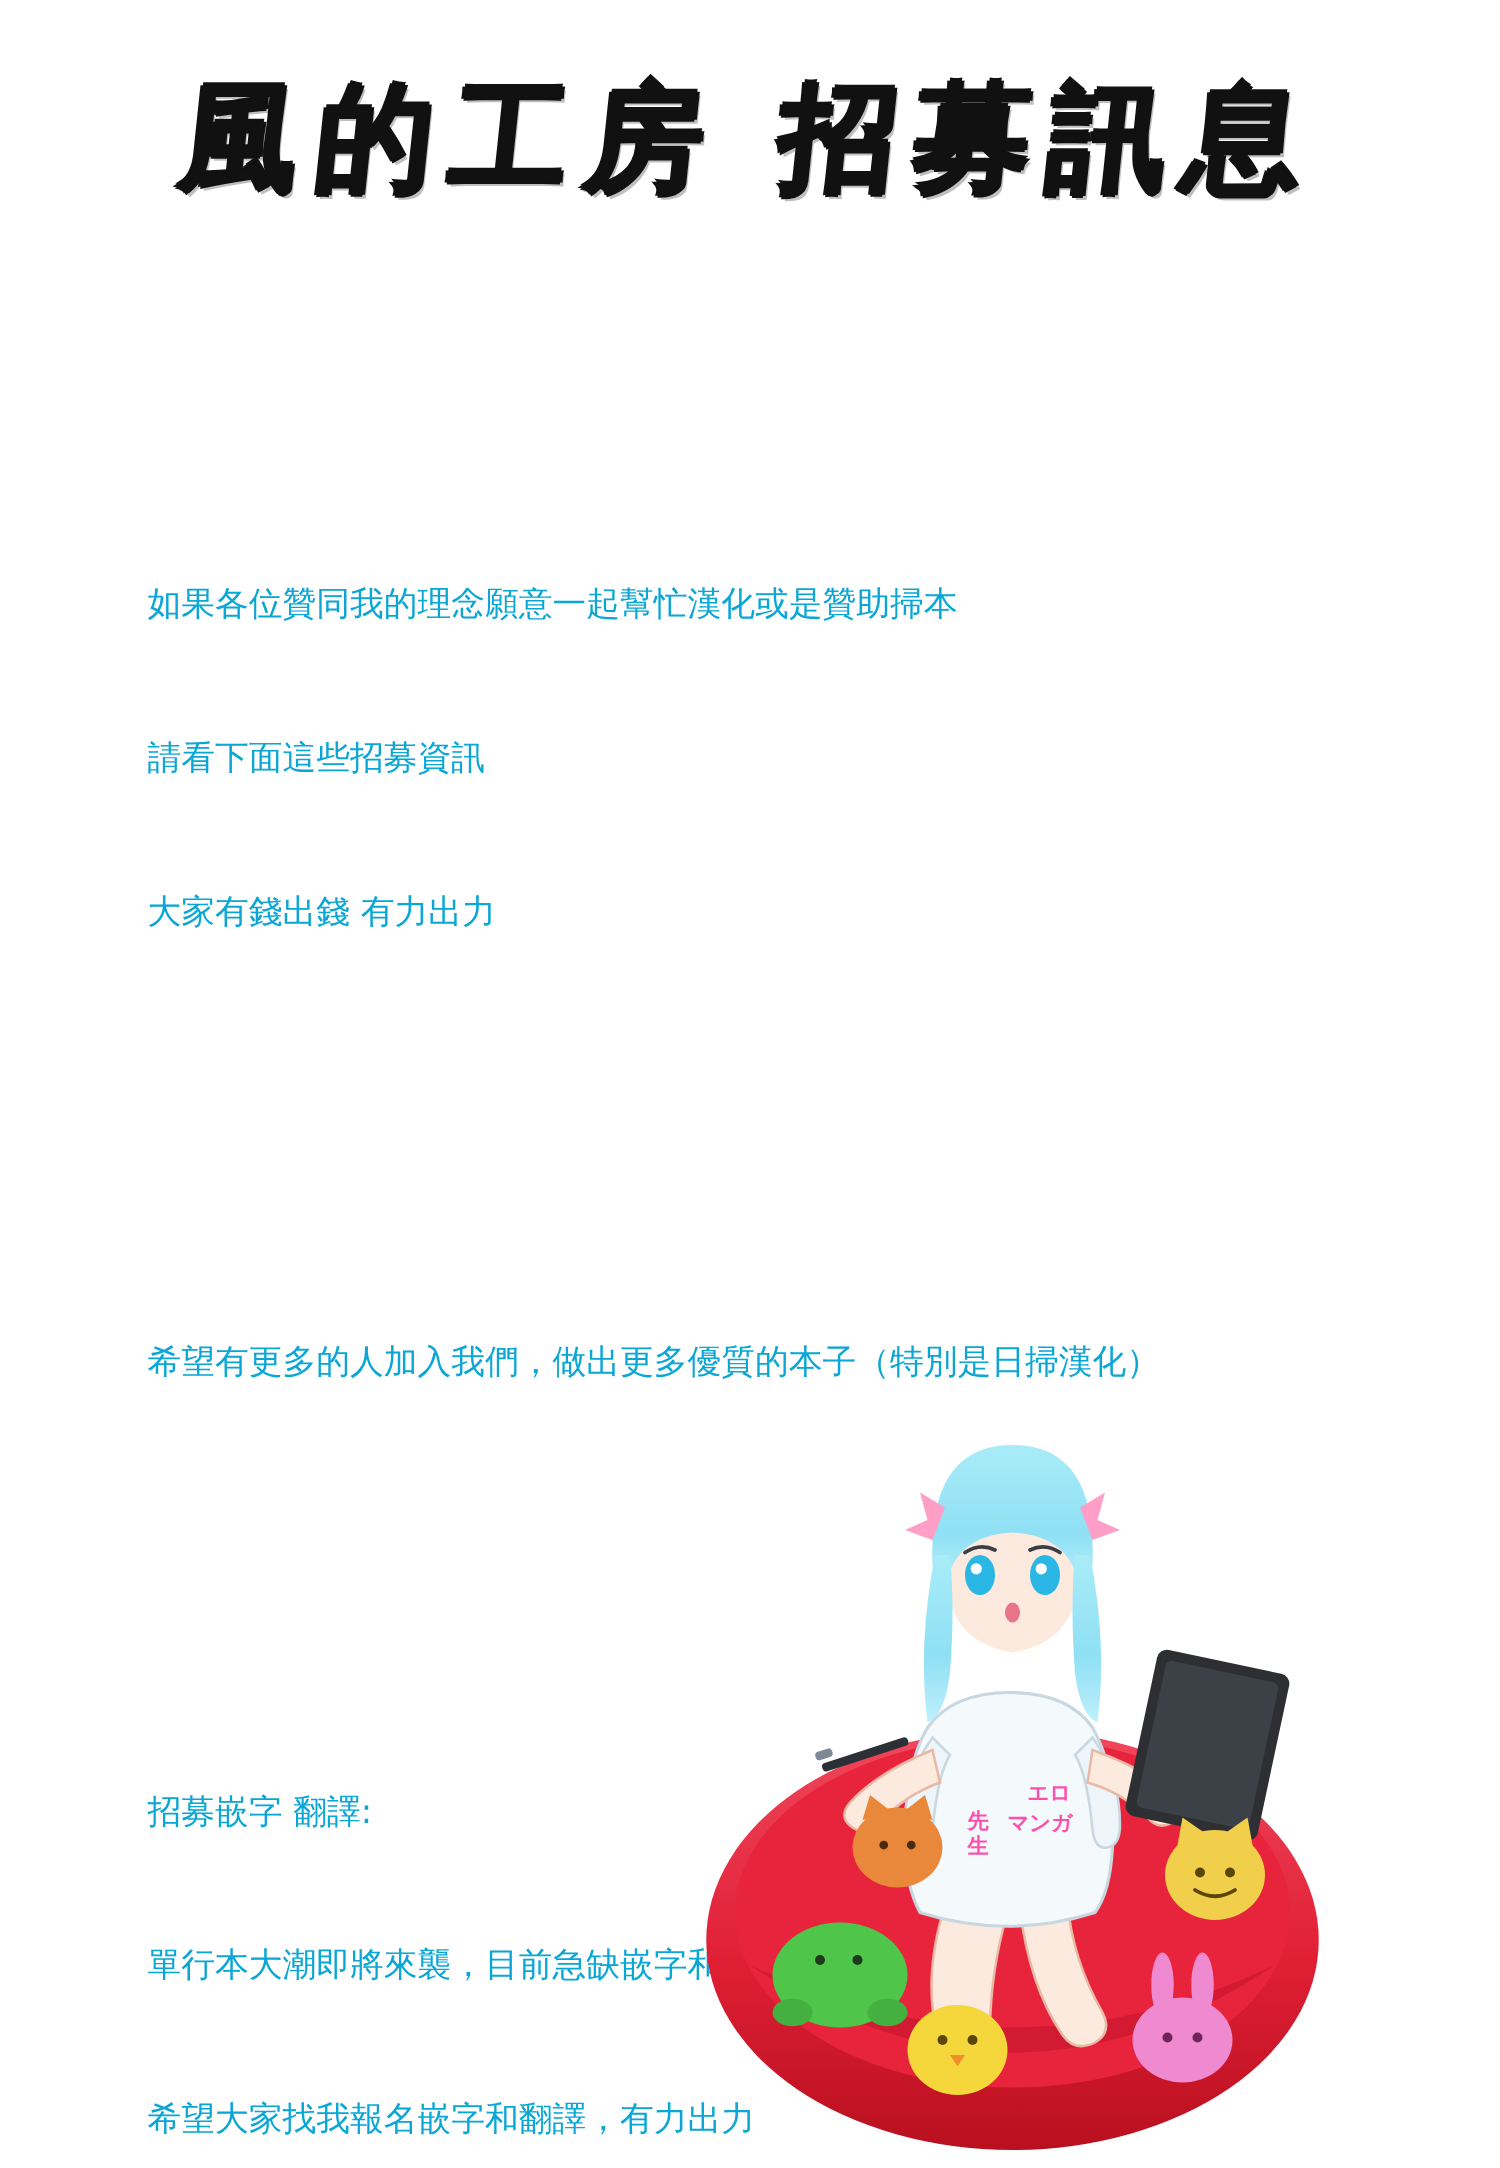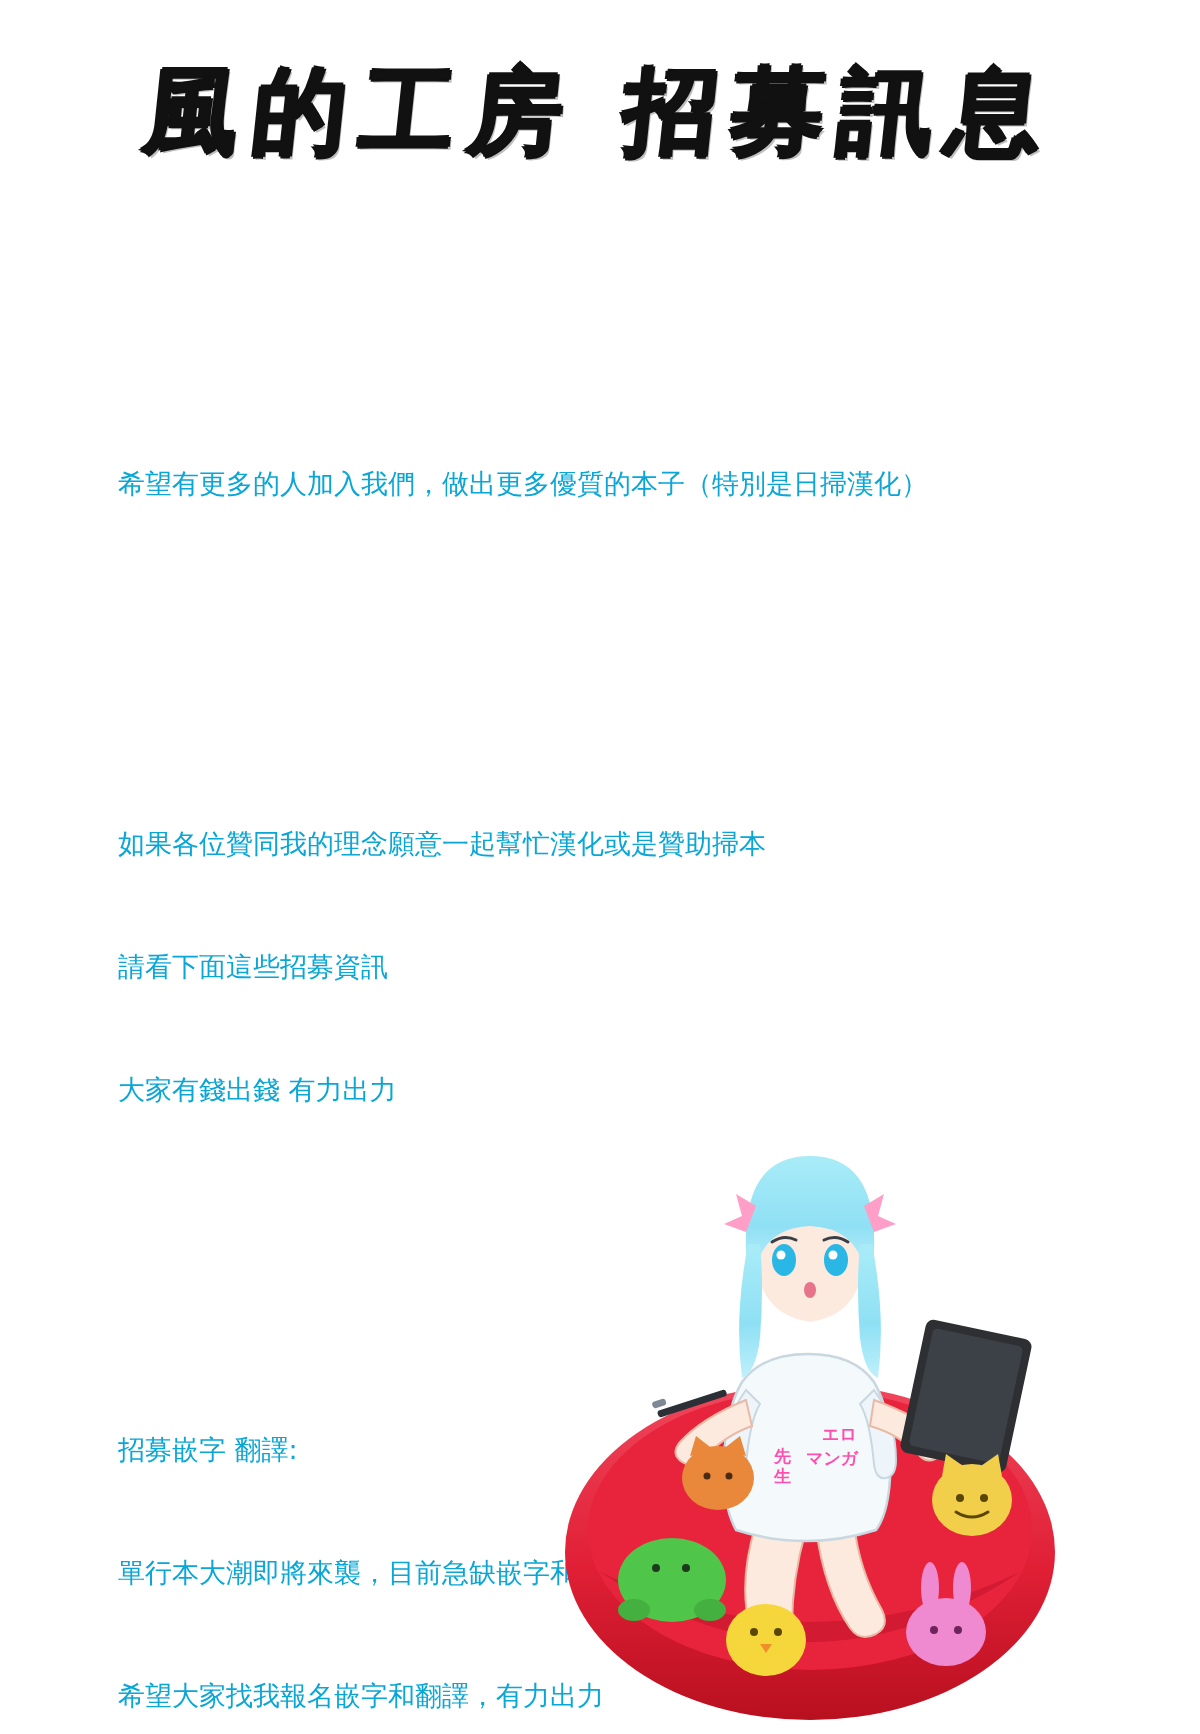--- a/index.html
+++ b/index.html
@@ -76,27 +76,27 @@
 
 <div class="page">
 
   <div class="title-wrap">
     <div class="title">風的工房 招募訊息</div>
   </div>
 
   <div class="body-text">
 
     <div class="para">
-      <span class="line c-cyan">希望有更多的人加入我們，做出更多優質的本子（特別是日掃漢化）</span>
-    </div>
-
-    <div class="para">
       <span class="line c-cyan">如果各位贊同我的理念願意一起幫忙漢化或是贊助掃本</span>
       <span class="line c-cyan">請看下面這些招募資訊</span>
       <span class="line c-cyan">大家有錢出錢 有力出力</span>
+    </div>
+
+    <div class="para">
+      <span class="line c-cyan">希望有更多的人加入我們，做出更多優質的本子（特別是日掃漢化）</span>
     </div>
 
     <div class="para">
       <span class="line c-cyan">招募嵌字 翻譯:</span>
       <span class="line c-cyan">單行本大潮即將來襲，目前急缺嵌字和翻譯人員</span>
       <span class="line c-cyan">希望大家找我報名嵌字和翻譯，有力出力</span>
       
       
       
     </div>

